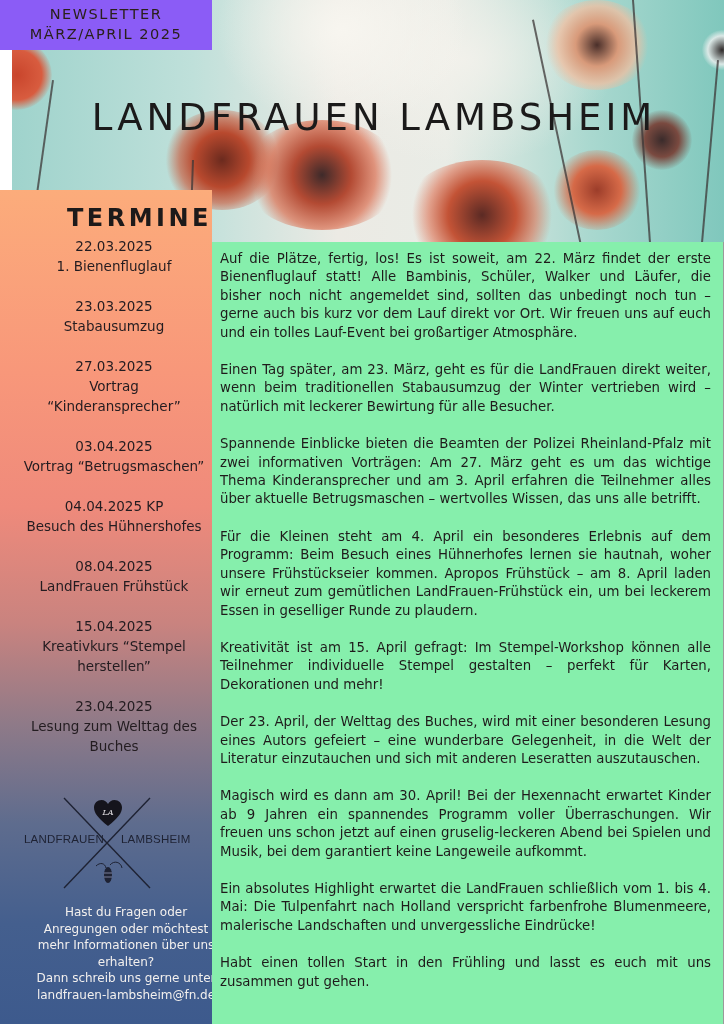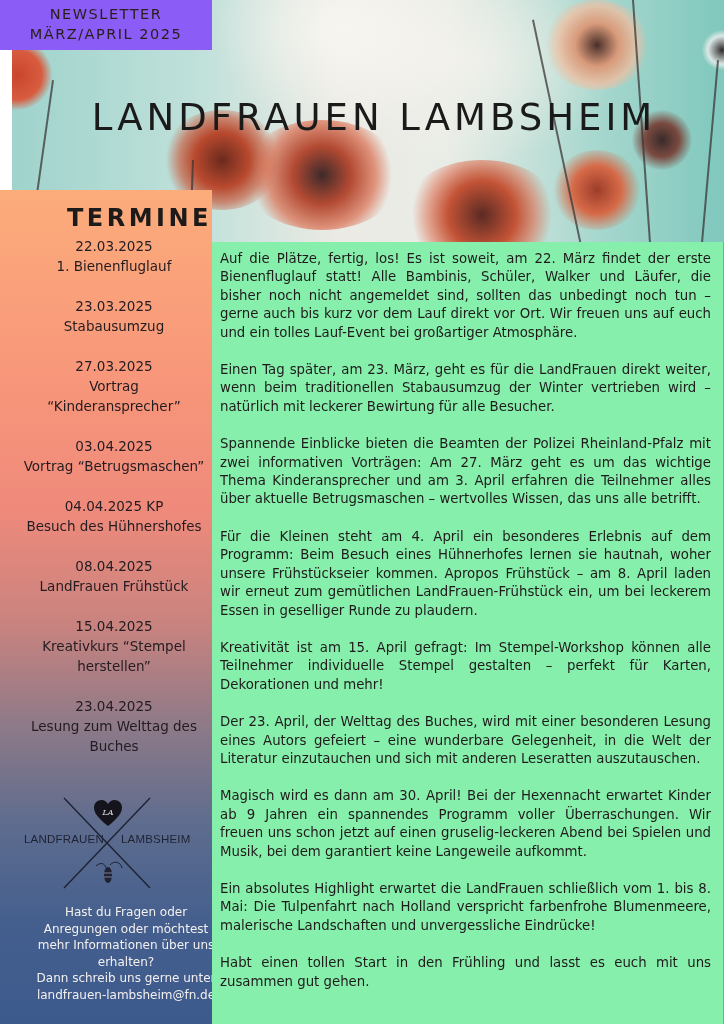--- a/index.html
+++ b/index.html
@@ -180,15 +180,15 @@
 </div>
 
 <div class="content">
   <p>Auf die Plätze, fertig, los! Es ist soweit, am 22. März findet der erste Bienenfluglauf statt! Alle Bambinis, Schüler, Walker und Läufer, die bisher noch nicht angemeldet sind, sollten das unbedingt noch tun – gerne auch bis kurz vor dem Lauf direkt vor Ort. Wir freuen uns auf euch und ein tolles Lauf-Event bei großartiger Atmosphäre.</p>
   <p>Einen Tag später, am 23. März, geht es für die LandFrauen direkt weiter, wenn beim traditionellen Stabausumzug der Winter vertrieben wird – natürlich mit leckerer Bewirtung für alle Besucher.</p>
   <p>Spannende Einblicke bieten die Beamten der Polizei Rheinland-Pfalz mit zwei informativen Vorträgen: Am 27. März geht es um das wichtige Thema Kinderansprecher und am 3. April erfahren die Teilnehmer alles über aktuelle Betrugsmaschen – wertvolles Wissen, das uns alle betrifft.</p>
   <p>Für die Kleinen steht am 4. April ein besonderes Erlebnis auf dem Programm: Beim Besuch eines Hühnerhofes lernen sie hautnah, woher unsere Frühstückseier kommen. Apropos Frühstück – am 8. April laden wir erneut zum gemütlichen LandFrauen-Frühstück ein, um bei leckerem Essen in geselliger Runde zu plaudern.</p>
   <p>Kreativität ist am 15. April gefragt: Im Stempel-Workshop können alle Teilnehmer individuelle Stempel gestalten – perfekt für Karten, Dekorationen und mehr!</p>
   <p>Der 23. April, der Welttag des Buches, wird mit einer besonderen Lesung eines Autors gefeiert – eine wunderbare Gelegenheit, in die Welt der Literatur einzutauchen und sich mit anderen Leseratten auszutauschen.</p>
   <p>Magisch wird es dann am 30. April! Bei der Hexennacht erwartet Kinder ab 9 Jahren ein spannendes Programm voller Überraschungen. Wir freuen uns schon jetzt auf einen gruselig-leckeren Abend bei Spielen und Musik, bei dem garantiert keine Langeweile aufkommt.</p>
-  <p>Ein absolutes Highlight erwartet die LandFrauen schließlich vom 1. bis 8. Mai: Die Tulpenfahrt nach Holland verspricht farbenfrohe Blumenmeere, malerische Landschaften und unvergessliche Eindrücke!</p>
+  <p>Ein absolutes Highlight erwartet die LandFrauen schließlich vom 1. bis 4. Mai: Die Tulpenfahrt nach Holland verspricht farbenfrohe Blumenmeere, malerische Landschaften und unvergessliche Eindrücke!</p>
   <p>Habt einen tollen Start in den Frühling und lasst es euch mit uns zusammen gut gehen.</p>
 </div>
 
 </body></html>

